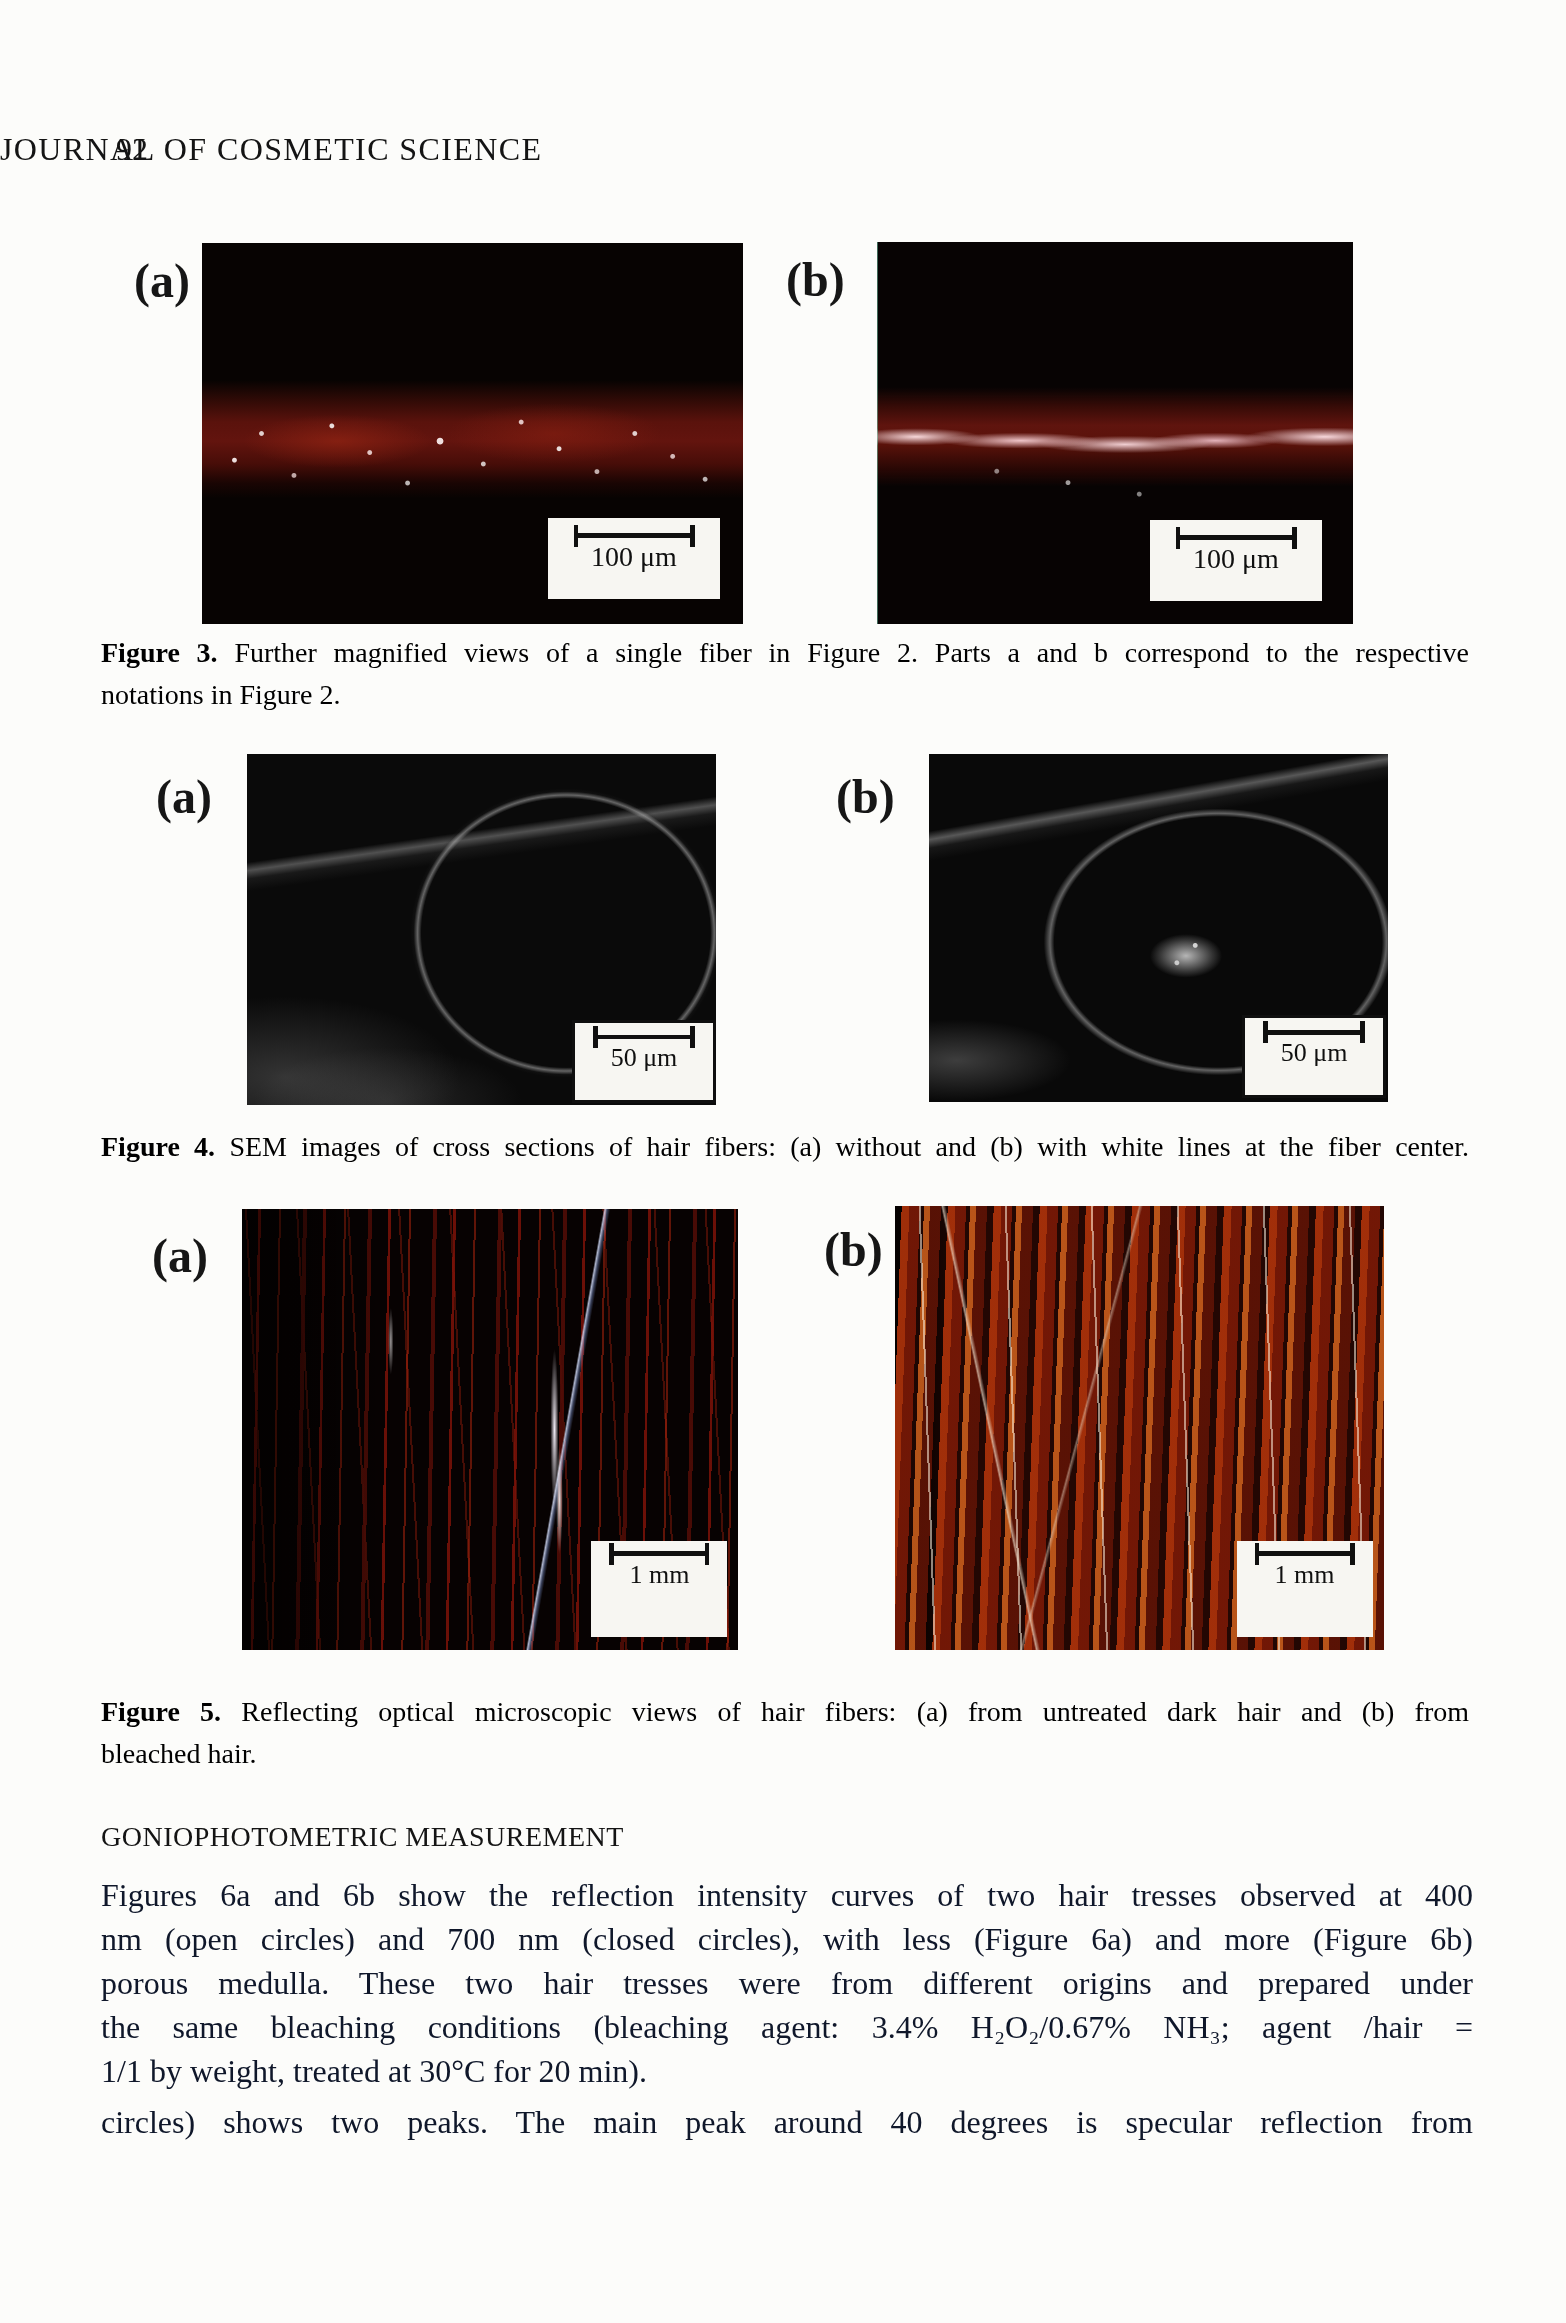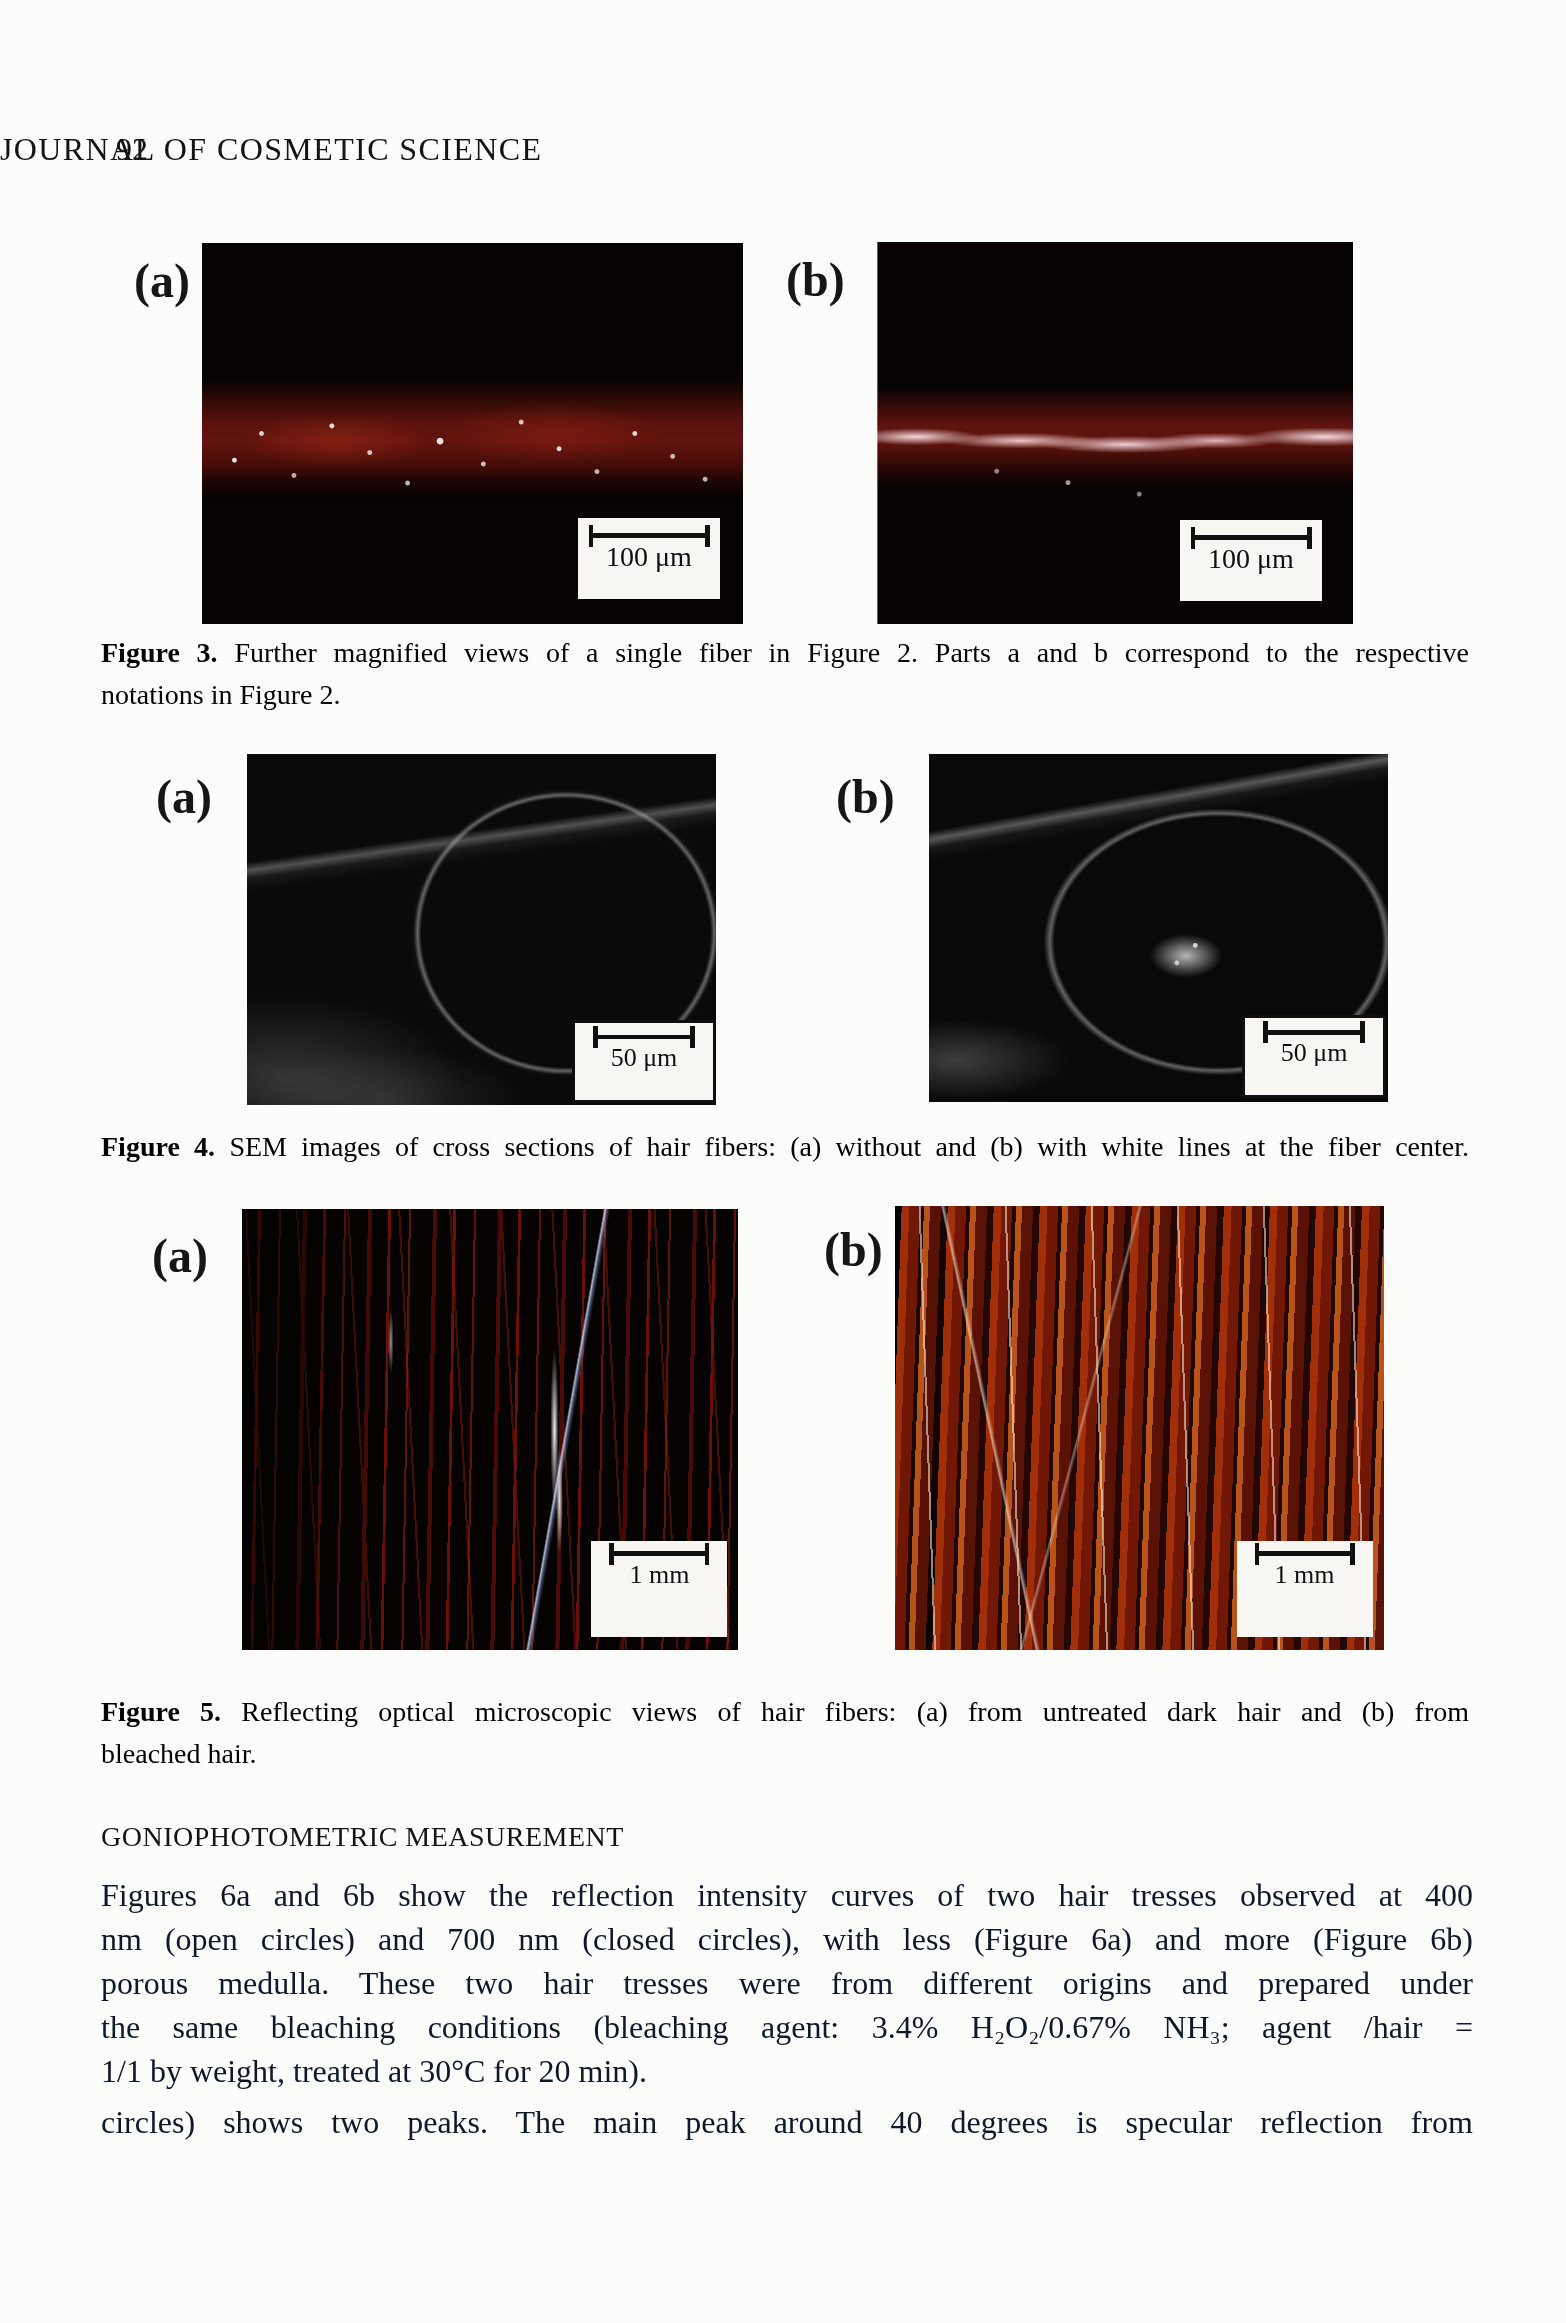--- a/index.html
+++ b/index.html
@@ -89,21 +89,21 @@
       linear-gradient(90deg, rgba(0,0,0,.85) 0 4%, rgba(0,0,0,0) 14%),
       #230703;
   }
   
   .sbox{position:absolute;background:#f7f6f2;text-align:center;color:#101010;box-sizing:border-box;}
   .sbar{display:block;height:4.8px;background:#101010;position:relative;margin:15.4px auto 2.9px;}
   .sbar::before,.sbar::after{content:"";position:absolute;top:-8.6px;width:4.8px;height:22px;background:#101010;}
   .sbar::before{left:0;}
   .sbar::after{right:0;}
   .slab{display:block;font-size:28px;line-height:32px;}
-  .s3{width:142px;height:81px;margin-top:36px;}
+  .s3{width:172px;height:81px;margin-top:36px;}
   .s3 .sbar{width:121px;}
   .s4{width:144px;height:83px;border:3.8px solid #0f0f0f;}
   .s4 .sbar{width:102px;margin-top:11.5px;}
   .s4 .slab{font-size:26px;}
   .s5{width:136px;height:96px;}
   .s5 .sbar{width:100px;margin-top:10.6px;}
   .s5 .slab{font-size:26px;}
   
   .cap{position:absolute;width:1368px;font-size:28px;line-height:42px;color:#000000;}
   .lead{font-weight:700;}

